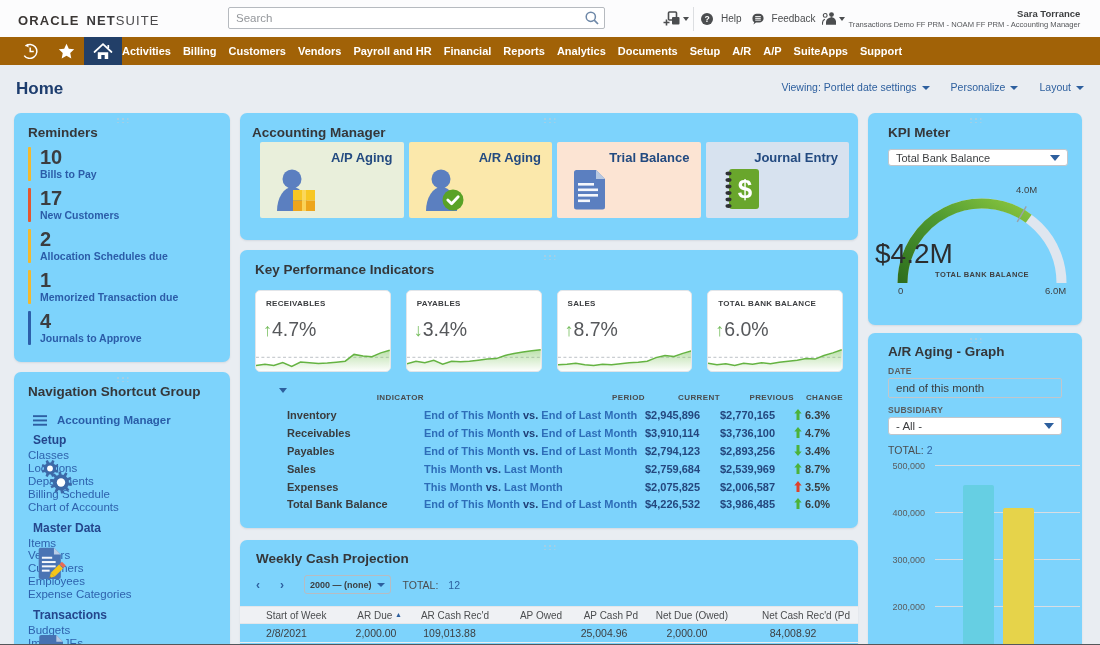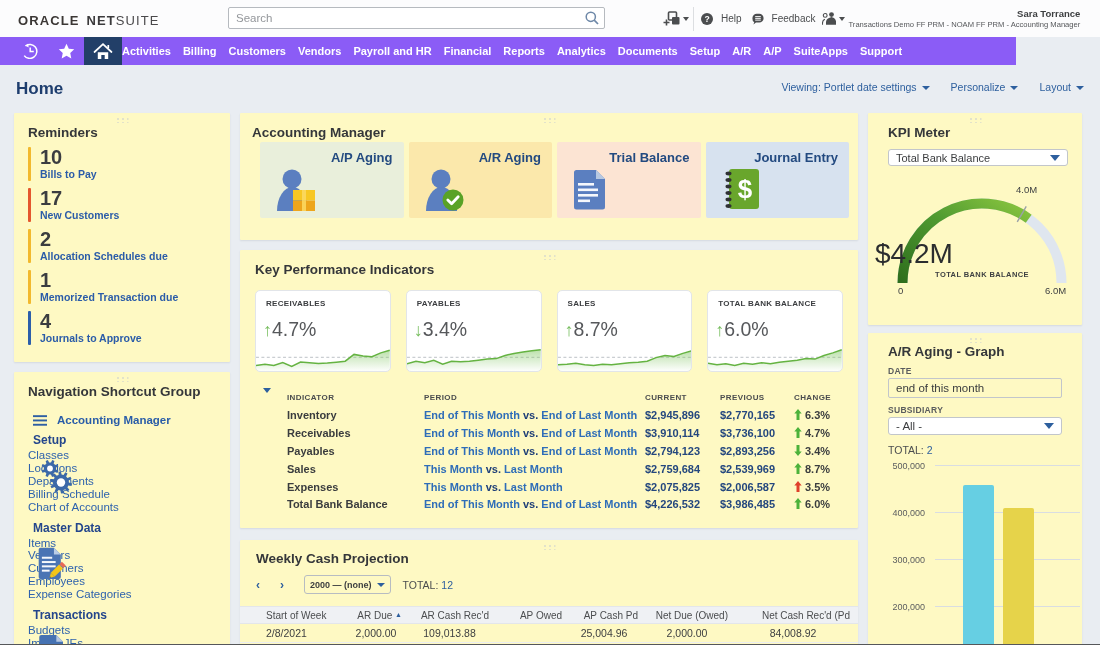--- a/index.html
+++ b/index.html
@@ -22,33 +22,33 @@
 .searchbox input::placeholder { color:#94979b; }
 .search-ico { width:24px; height:18px; display:flex; align-items:center; justify-content:center; }
 .top-right { position:absolute; left:663px; top:0; height:37px; display:flex; align-items:center; }
 .tr-item { display:flex; align-items:center; color:#4b4d4f; font-size:10px; }
 .sep { width:1px; height:24px; background:#dcdee1; margin:0 7px 0 4px; }
 .caret-dn { width:0; height:0; border-left:3.5px solid transparent; border-right:3.5px solid transparent; border-top:4px solid #4b4d4f; margin-left:3px; }
 .userblock { margin-left:4px; }
 .user-name { font-size:9.5px; font-weight:bold; color:#3c3e40; line-height:12px; white-space:nowrap;text-align:right; }
 .user-role { font-size:7.6px; color:#55575a; line-height:10px; white-space:nowrap; }
 
-.navbar { position:absolute; left:0; top:37px; width:1016px; height:28px; background:#8b5cf6; display:flex; align-items:flex-end; }
+.navbar { position:absolute; left:0; top:37px; width:1100px; height:28px; background:#a16207; display:flex; align-items:flex-end; }
 .nav-ico { width:36px; height:28px; display:flex; align-items:center; justify-content:center; }
 .nav-ico.home-active { background:#223f68; width:38px; }
 .nav-items { display:flex; align-items:center; margin-left:-6px; }
 .nav-item { color:#fff; font-size:11px; font-weight:bold; padding:0 6px; line-height:28px; white-space:nowrap; }
 
 .pagehead { position:absolute; left:0; top:65px; width:1100px; height:48px; }
 .page-title { position:absolute; left:16px; top:14px; font-size:17px; font-weight:bold; color:#1d3d6e; }
 .head-actions { position:absolute; right:16px; top:16px; display:flex; align-items:center; gap:21px; }
 .head-action { display:flex; align-items:center; color:#2d5f9e; font-size:10.5px; }
 .caret-blue { width:0; height:0; border-left:4px solid transparent; border-right:4px solid transparent; border-top:4.5px solid #2d5f9e; margin-left:5px; margin-top:1px;}
 
-.portlet { position:absolute; background:#fef9c3; border-radius:1px; box-shadow:0 1px 2px rgba(40,50,70,0.10); }
+.portlet { position:absolute; background:#7dd3fc; border-radius:7px; box-shadow:0 1px 2px rgba(40,50,70,0.10); }
 .drag-dots { position:absolute; top:4px; left:50%; transform:translateX(-50%); width:13px; height:6px;
   background-image:radial-gradient(circle,#c6cad0 1px,transparent 1.1px); background-size:5px 4px; background-position:0 0; }
 .p-title { font-size:13.5px; font-weight:bold; color:#35373a; }
 
 #p-reminders { left:14px; top:113px; width:216px; height:249px; padding:12px 14px; }
 .rem-item { display:flex; margin-top:7px; }
 .rem-bar { width:3px; border-radius:1px; margin-right:9px; }
 .rem-num { font-size:20px; font-weight:600; color:#3b3d40; line-height:21px; }
 .rem-label { font-size:10.5px; font-weight:bold; color:#2b5ca8; line-height:13px; }
 #p-shortcuts { left:14px; top:372px; width:216px; height:380px; padding:12px 14px; }
@@ -70,39 +70,39 @@
 .kpi-boxes { display:flex; gap:15px; margin-top:13px; }
 .kpi-box { position:relative; width:137px; height:82px; border:1px solid #e2e5e9; border-radius:5px; overflow:hidden; background:#fff;}
 .kpi-label { position:absolute; top:8px; left:10px; font-size:8px; font-weight:bold; color:#3b3d40; letter-spacing:0.3px; }
 .kpi-value { position:absolute; top:27px; left:7px; display:flex; align-items:center; font-size:19.5px; color:#56585b; }
 .kpi-arrow { font-size:18px; margin-right:0px; line-height:18px; font-weight:normal; }
 .kpi-arrow.up { color:#76bd5d; } .kpi-arrow.down { color:#76bd5d; }
 .kpi-spark { position:absolute; left:0; bottom:0; width:100%; height:32px; }
 .kpi-table { margin-top:21px; width:588px; border-collapse:collapse; table-layout:fixed; }
 .kpi-table col.c0 { width:32px; } .kpi-table col.c1 { width:137px; } .kpi-table col.c2 { width:221px; }
 .kpi-table col.c3 { width:75px; } .kpi-table col.c4 { width:74px; } .kpi-table col.c5 { width:49px; }
-.kpi-table th { font-size:8px; font-weight:bold; color:#4a4c4e; letter-spacing:0.4px; text-align:left; padding:0 0 5px 0; white-space:nowrap; }
+.kpi-table th { font-size:8px; font-weight:bold; color:#4a4c4e; letter-spacing:0.4px; text-align:right; padding:0 0 5px 0; white-space:nowrap; }
 .kpi-table td { font-size:11px; font-weight:bold; padding:2.4px 0; white-space:nowrap; line-height:13px; }
 .col-caret { padding-left:8px !important; }
 .td-ind { color:#3a3c3e; }
 .td-period { color:#2e6db8; }
 .td-period .vs { color:#1f3f77; }
 .td-cur { color:#24477e; }
 .td-prev { color:#24477e; }
 .td-chg { color:#3a3c3e; }
 .chg-svg { display:inline-block; margin-right:3px; vertical-align:-1px; }
 .chg-up { color:#4cb23a; } .chg-down { color:#4cb23a; } .chg-bad { color:#e0402a; }
 .tbl-caret { width:0; height:0; border-left:4px solid transparent; border-right:4px solid transparent; border-top:5px solid #2d5f9e; }
 #p-weekly { left:240px; top:540px; width:618px; height:240px; padding:11px 0; }
 #p-weekly .p-title { padding:0 16px; }
 .wk-controls { display:flex; align-items:center; margin:9px 16px 0; height:19px; }
 .wk-chev { color:#2d5f9e; font-size:12px; font-weight:bold; width:24px; }
 .wk-select { border:1px solid #b7bcc2; border-radius:3px; height:19px; display:flex; align-items:center; padding:0 5px; font-size:9px; font-weight:bold; color:#3c3e40; margin-right:12px; }
 .wk-total { font-size:10.5px; color:#4b4d4f; }
-.wk-total b { color:#2d5f9e; font-weight:normal; margin-left:3px;}
+.wk-total b { color:#2d5f9e; font-weight:normal; margin-left:10px;}
 .wk-table { width:100%; border-collapse:collapse; margin-top:12px; table-layout:fixed; }
 .wk-table col.w0 { width:110px; } .wk-table col.w1 { width:60px; } .wk-table col.w2 { width:87px; }
 .wk-table col.w3 { width:73px; } .wk-table col.w4 { width:76px; } .wk-table col.w5 { width:90px; } .wk-table col.w6 { width:122px; }
 .wk-table th { background:#eff1f4; font-size:10px; font-weight:normal; color:#4b4d4f; text-align:right; padding:2.5px 8px 2.5px 0; border-top:1px solid #e3e6ea; border-bottom:1px solid #e3e6ea; white-space:nowrap; overflow:hidden; }
 .wk-table th:first-child { text-align:left; padding-left:26px; }
 .wk-table td { font-size:10.5px; color:#3c3e40; text-align:center; padding:2.8px 8px 2.8px 0; border-bottom:1px solid #eceef1; white-space:nowrap; overflow:hidden; }
 .wk-table td:first-child { text-align:left; padding-left:26px; }
 .sort-asc { color:#2d5f9e; font-size:7px; vertical-align:2px;}
 
 #p-kpimeter { left:868px; top:113px; width:214px; height:212px; padding:12px 20px; }

